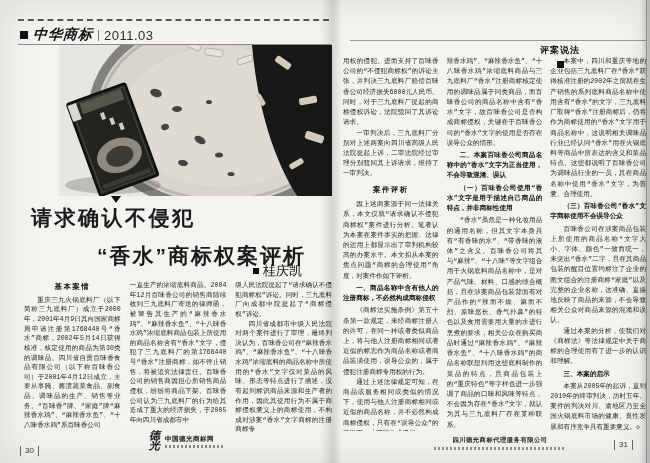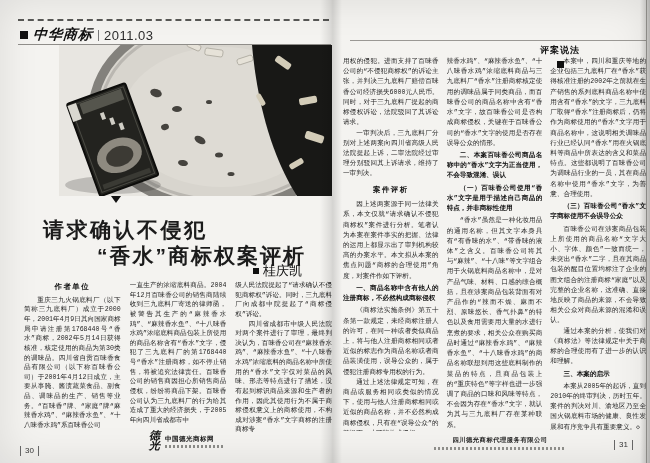--- a/index.html
+++ b/index.html
@@ -24,21 +24,21 @@
     letter-spacing:1px;color:#0e0e0e;transform:skewX(-4deg);}
   .sep{width:1px;height:11px;background:#777;}
   .issue{font-size:13px;color:#2c2c2c;letter-spacing:.5px;}
   .hrule{position:absolute;left:18px;top:44px;width:313px;height:1px;background:#8f8d89;}
 
   .photo{position:absolute;left:59px;top:45px;width:273px;height:151px;}
 
   .tri{position:absolute;left:111px;top:196px;width:0;height:0;
     border-left:5px solid transparent;border-right:5px solid transparent;border-top:7px solid #111;}
 
-  .t1{position:absolute;left:27px;top:200px;margin:16px;font-size:21px;font-weight:700;
+  .t1{position:absolute;left:27px;top:200px;margin:4px;font-size:21px;font-weight:700;
     letter-spacing:2.5px;color:#1b1b1b;}
   .t2{position:absolute;left:85px;top:230px;margin:12px;font-size:21px;font-weight:700;
     letter-spacing:2px;color:#1b1b1b;}
   .author{position:absolute;left:180px;top:262px;width:122px;display:flex;justify-content:flex-end;
     align-items:center;gap:4px;font-size:13px;color:#111;}
 
   .cols{display:flex;text-align:justify;color:#262626;font-family:Liberation Mono, monospace;}
   .col{flex:1;overflow:hidden;}
   .cols-left{position:absolute;left:24px;top:281px;width:308px;height:152px;gap:9px;
     font-size:6.6px;line-height:1.46;}
@@ -145,21 +145,21 @@
     <h1 class="t1">请求确认不侵犯</h1>
     <h1 class="t2">“香水”商标权案评析</h1>
 
     <div class="author">
       <span class="sq2"></span>
       <span>桂庆凯</span>
     </div>
 
     <div class="cols cols-left">
       <div class="col">
-        <div class="sechead">作者单位</div>
+        <div class="sechead">基本案情</div>
         <p class="ind">重庆三九火锅底料厂（以下简称三九底料厂）成立于2000年，2001年4月9日其向国家商标局申请注册第1768440号“香水”商标，2002年5月14日获得核准，核定使用的商品为第30类的调味品。四川省自贡百味香食品有限公司（以下称百味香公司）于2001年4月12日成立，主要从事腌、酱渍蔬菜食品、副食品、调味品的生产、销售等业务。“百味香”牌、“家庭”牌“麻辣香水鸡”、“麻辣香水鱼”、“十八味香水鸡”系百味香公司</p>
       </div>
       <div class="col">
         <p>一直生产的浓缩底料商品。2004年12月百味香公司的销售商陆续收到三九底料厂寄送的律师函，被警告其生产的“麻辣香水鸡”、“麻辣香水鱼”、“十八味香水鸡”浓缩底料商品包装上所使用的商品名称含有“香水”文字，侵犯了三九底料厂的第1768440号“香水”注册商标，如不停止销售，将被追究法律责任。百味香公司的销售商因担心所销售商品侵权，纷纷将商品下架。百味香公司认为三九底料厂的行为给其造成了重大的经济损失，于2005年向四川省成都市中</p>
       </div>
       <div class="col">
         <p>级人民法院提起了“请求确认不侵犯商标权”诉讼。同时，三九底料厂向成都中院提起了“商标侵权”诉讼。</p>
         <p class="ind">四川省成都市中级人民法院对两个案件进行了审理，最终判决认为，百味香公司在“麻辣香水鸡”、“麻辣香水鱼”、“十八味香水鸡”浓缩底料的商品名称中所使用的“香水”文字仅对菜品的风味、形态等特点进行了描述，没有起到标识商品来源和生产者的作用，因此其使用行为不属于商标侵权意义上的商标使用，不构成对涉案“香水”文字商标的注册商标专</p>
       </div>
     </div>

